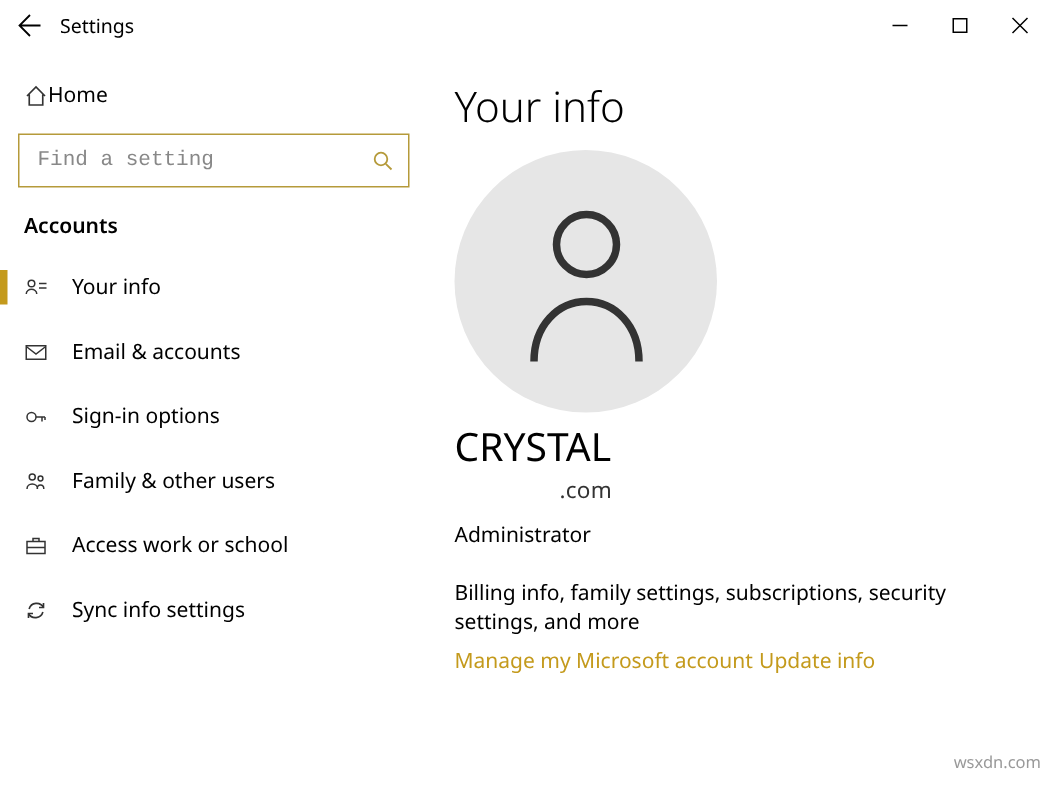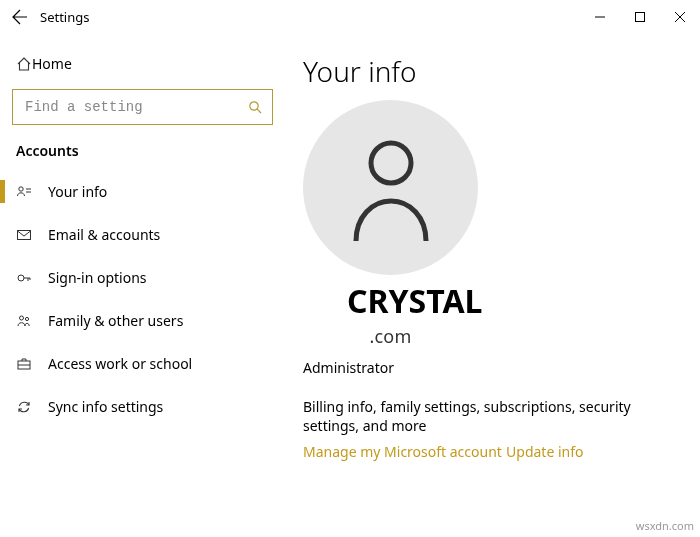--- a/index.html
+++ b/index.html
@@ -15,26 +15,26 @@
   .searchbox { margin:4px 12px 14px 12px; border:1px solid #b59a3a; height:36px; display:flex; align-items:center; padding:0 10px; }
   .searchbox input { border:none; outline:none; flex:1; font-size:14px; background:transparent; font-family:Liberation Mono, monospace;}
   .searchbox input::placeholder{color:#888;}
   .category { font-weight:600; font-size:14px; padding:2px 16px 10px 16px; }
   .nav-item { display:flex; align-items:center; gap:16px; padding:12px 16px 12px 16px; font-size:14px; position:relative; }
   .nav-item.active::before { content:""; position:absolute; left:0; top:10px; bottom:10px; width:5px; background:#c49a1c; }
   .nav-icon { width:16px; display:inline-flex; align-items:center; justify-content:center; }
   .main { flex:1; padding:18px 20px 0 18px; overflow:auto;}
   .page-title { font-size:28px; font-weight:350; margin:0 0 10px 0; }
   .avatar { width:175px; height:175px; border-radius:50%; background:#e6e6e6; display:flex; align-items:center; justify-content:center; margin-bottom:4px;}
-  .username { font-size:32px; font-weight:700; margin-top:2px;margin-left:44px;}
-  .email { font-size:18px; margin-top:2px; color:#333; letter-spacing:.2px; text-align:center; width:175px;}
+  .username { font-size:26px; font-weight:400; margin-top:2px;}
+  .email { font-size:15px; margin-top:2px; color:#333; letter-spacing:.2px; text-align:center; width:175px;}
   .role { font-size:14px; color:#000000; margin-top:10px; }
   .para { font-size:14px; margin-top:20px; }
   .link { font-size:14px; color:#c49a1c; margin-top:7px; display:inline-block;}
-  .watermark { position:fixed; right:6px; bottom:4px; font-size:11px; color:#999; }
+  .watermark { position:fixed; right:6px; bottom:21px; font-size:11px; color:#999; }
   svg { display:block; }
 </style>
 </head>
 <body>
 
 <div class="titlebar">
   <div class="back-btn">
     <svg width="16" height="16" viewBox="0 0 16 16">
         <path d="M8 1 L1 8 L8 15 M1 8 H15" stroke="#000" stroke-width="1.2" fill="none"></path>
       </svg>

